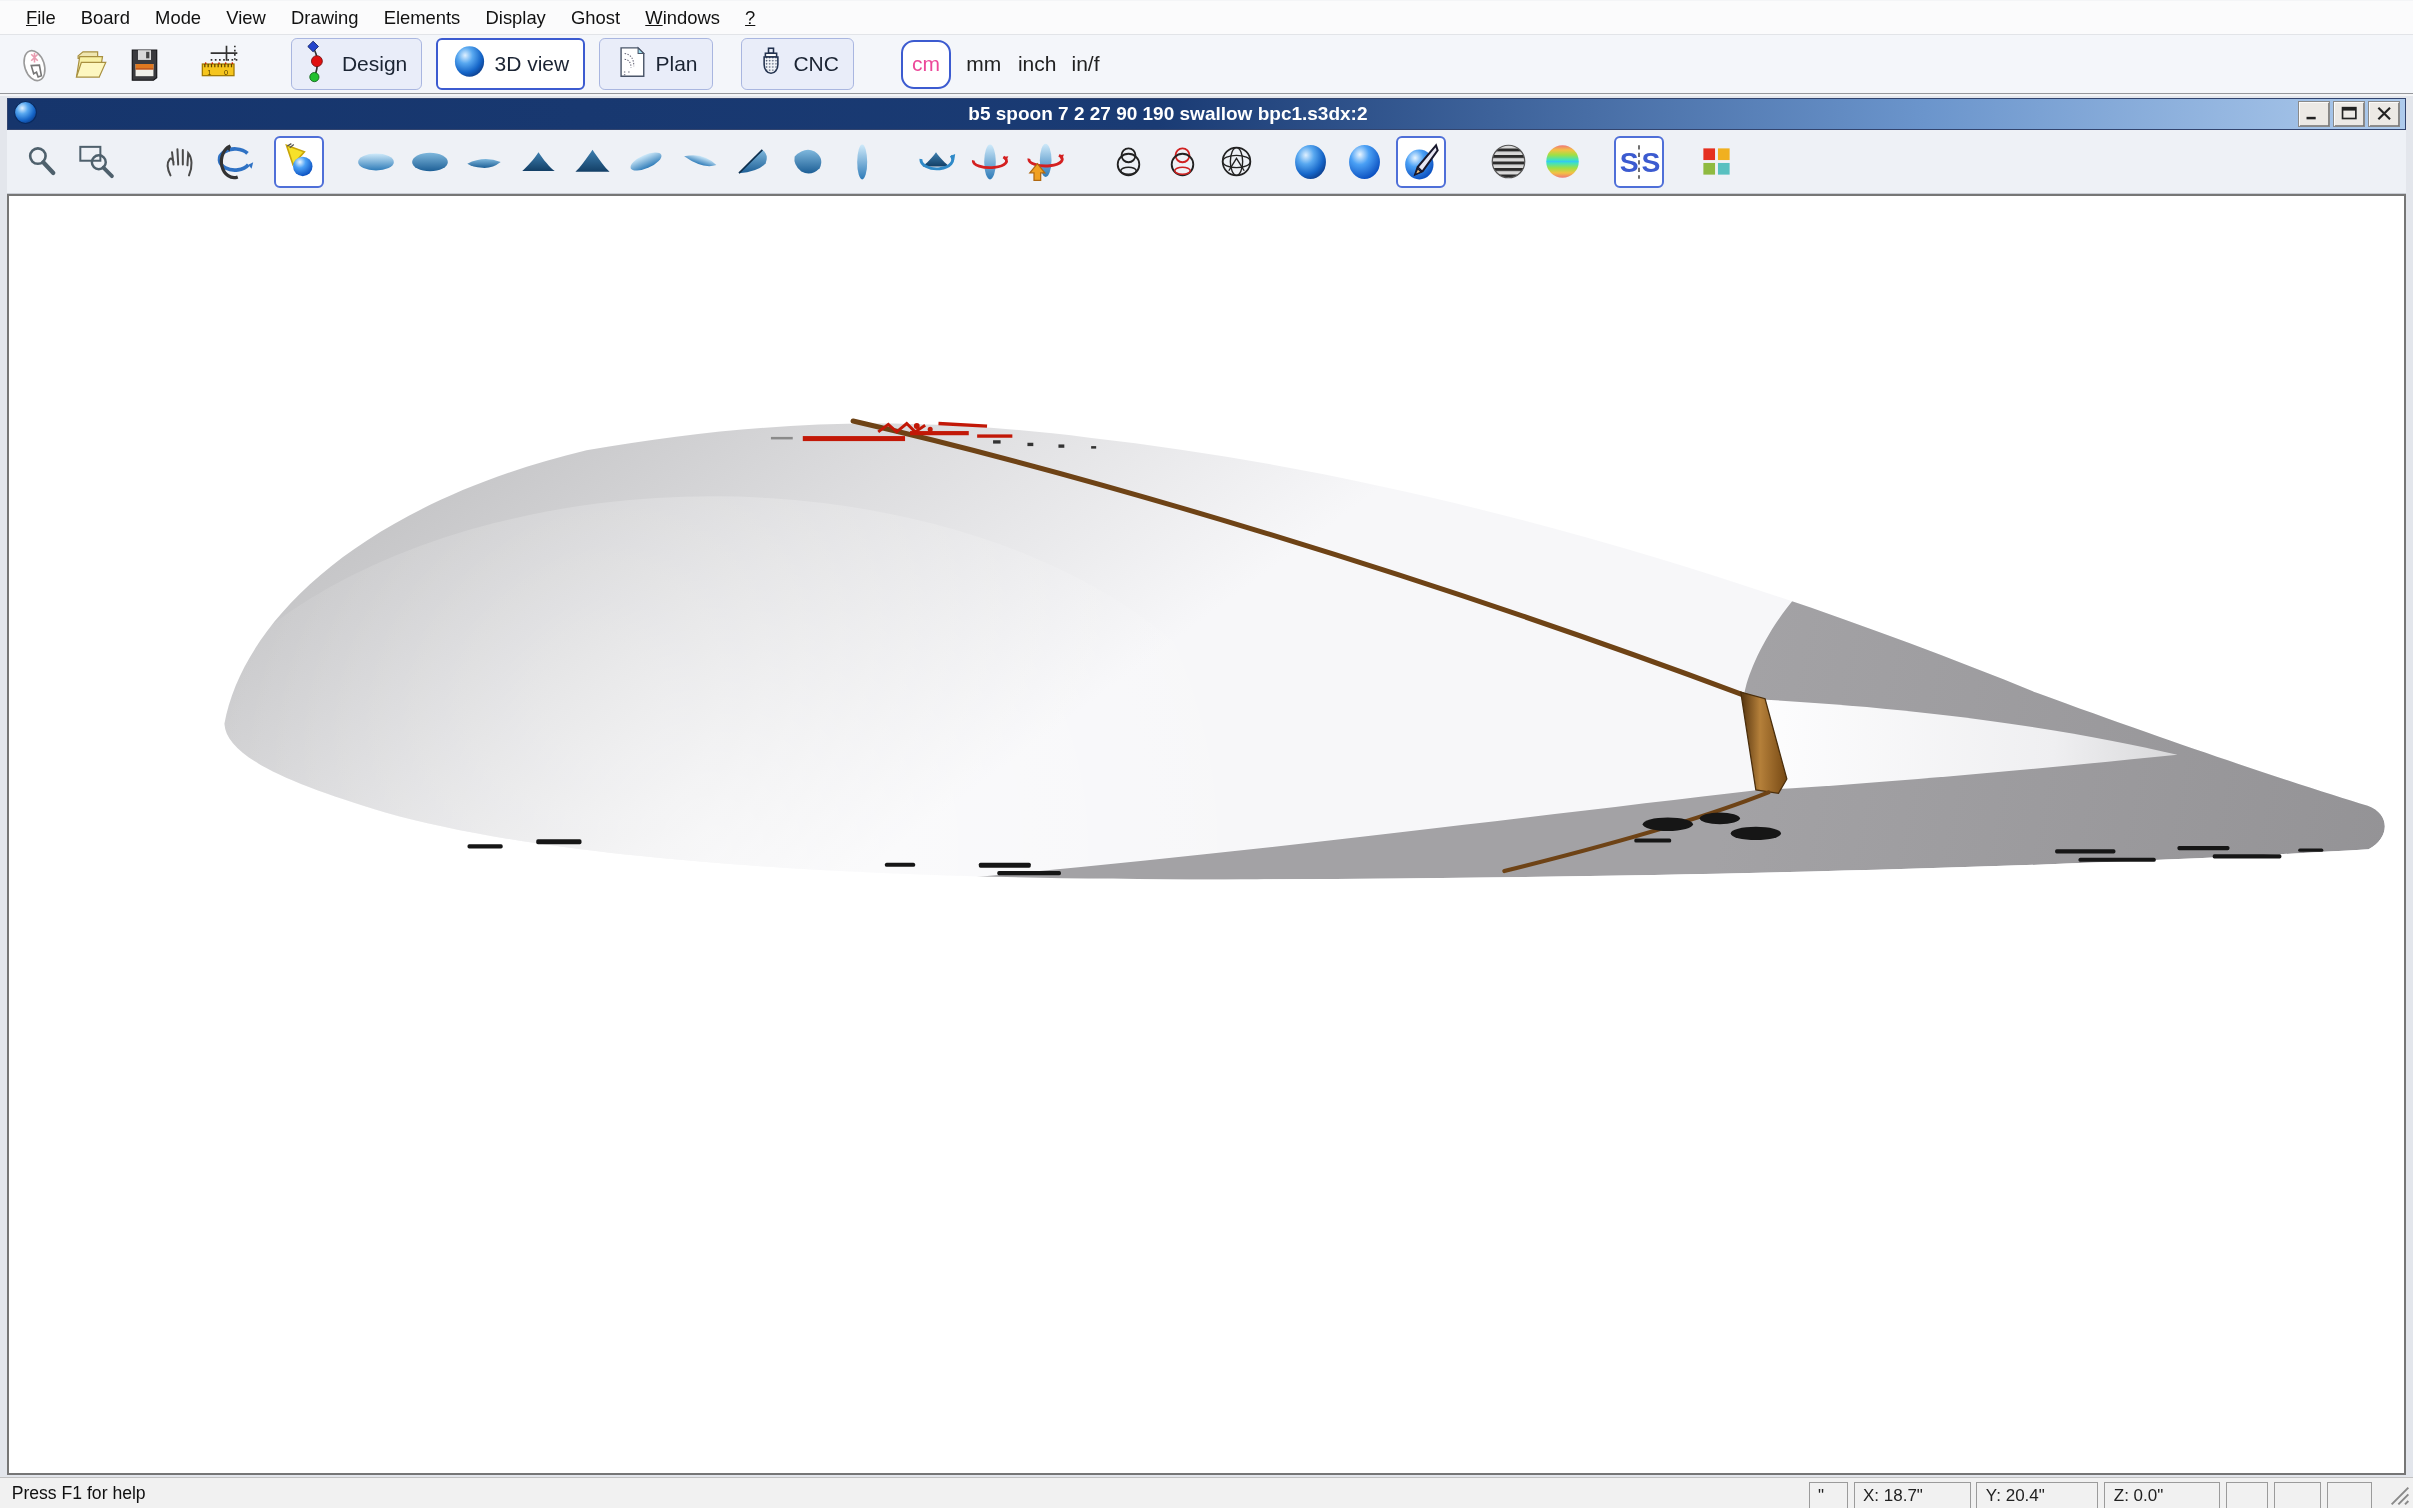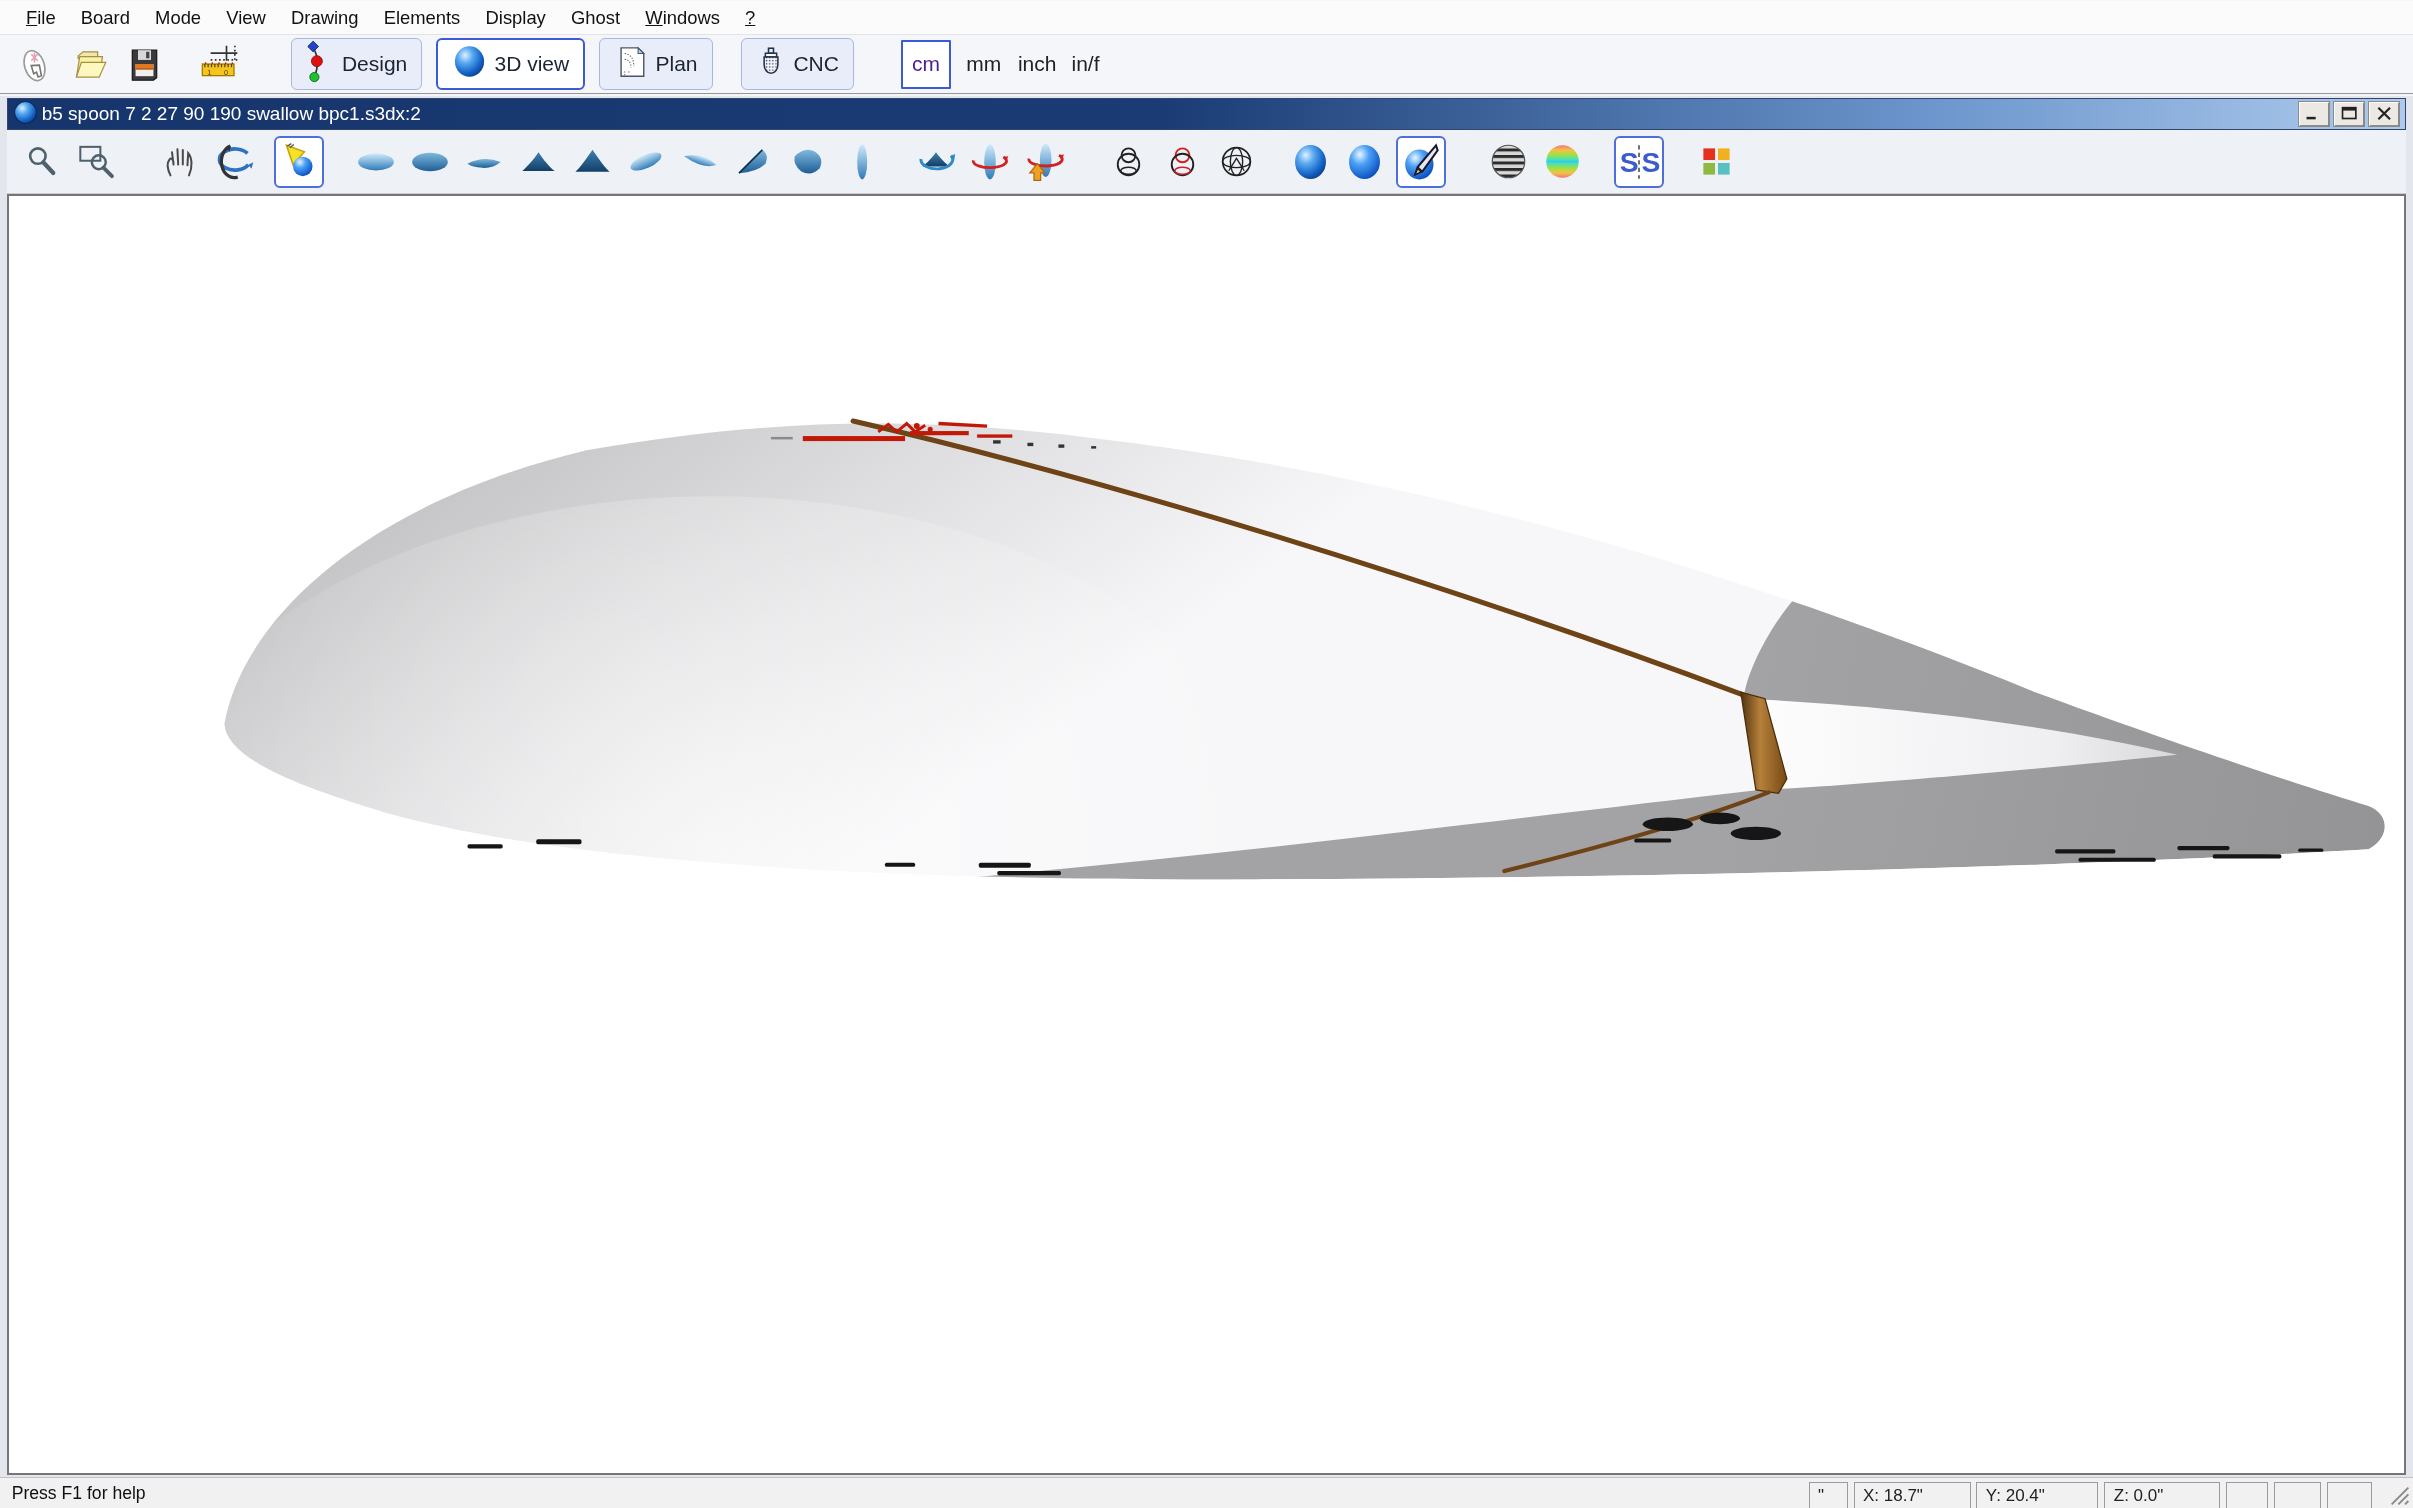--- a/index.html
+++ b/index.html
@@ -15,30 +15,30 @@
   
   #toolbar1 { position:absolute; top:34px; left:0; right:0; height:60px; background:#f4f6fa;
               border-top:0.8px solid #e2e4e8; border-bottom:1.7px solid #95979b;
               display:flex; align-items:center; padding-left:11.7px; }
   .tb-ic { width:45px; height:49px; display:flex; align-items:center; justify-content:center; }
   .mode-btn { height:52px; display:flex; align-items:center; gap:7.5px; padding:0 14.2px;
               background:#e9edf9; border:1.7px solid #a9b6e0; border-radius:5.9px;
               font-size:21px; color:#1b2433; }
   .mode-btn.selected { background:#ffffff; border:2.5px solid #3c5bd0; }
   .unit-btn { width:50px; height:49px; display:flex; align-items:center; justify-content:center;
-              font-size:21px; color:#4c1d95; background:#ffffff; border:2.5px solid #3c5bd0; border-radius:1px; }
+              font-size:21px; color:#ec4899; background:#ffffff; border:2.5px solid #3c5bd0; border-radius:13px; }
   .unit-label { font-size:21px; color:#222; padding:0 1.7px; }
 
   
   #workspace { position:absolute; top:96px; left:0; right:0; bottom:31px; background:#e3e6ec; }
   #titlebar { position:absolute; top:1.7px; left:6.7px; right:6.7px; height:32px;
               background:linear-gradient(to right,#16356c 0%,#1a3b74 48%,#6b95cc 80%,#aecbed 100%);
               border:0.8px solid #33456f; display:flex; align-items:center; padding:0 5px; }
-  #title-text { color:#ffffff; font-size:19px; font-weight:normal; margin-left:4px; flex:1;
-                white-space:nowrap; overflow:hidden; }
+  #title-text { color:#ffffff; font-size:19px; font-weight:bold; margin-left:4px; flex:1;
+                white-space:nowrap; overflow:hidden;text-align:center; }
   .win-btn { width:32px; height:26px; background:#ece9e5; border:0.8px solid #8a8a8a; margin-left:3.4px;
              box-shadow: inset 0.8px 0.8px 0 #ffffff, inset -0.8px -0.8px 0 #707070;
              display:flex; align-items:center; justify-content:center; }
 
   
   #toolbar2 { position:absolute; top:34px; left:6.7px; right:6.7px; height:64px; background:#eef1f6;
               border-bottom:0.8px solid #c8ccd4; display:flex; align-items:center; padding-left:13.4px; }
   .t2-ic { width:44px; height:49px; display:flex; align-items:center; justify-content:center; margin-right:10px; }
   .t2-ic.sel { background:#ffffff; border:2.5px solid #4f6fd8; border-radius:5.9px; height:52px; width:50px; }
   .gap-s { margin-left:20px; } .gap-m { margin-left:30px; }

